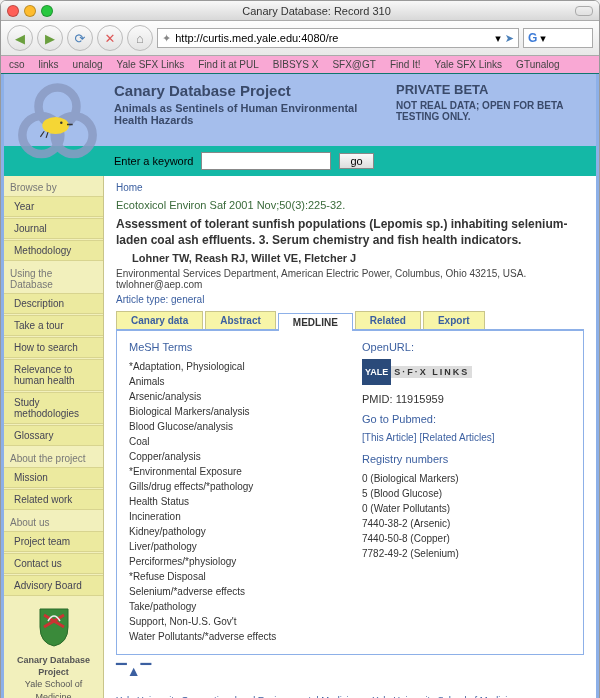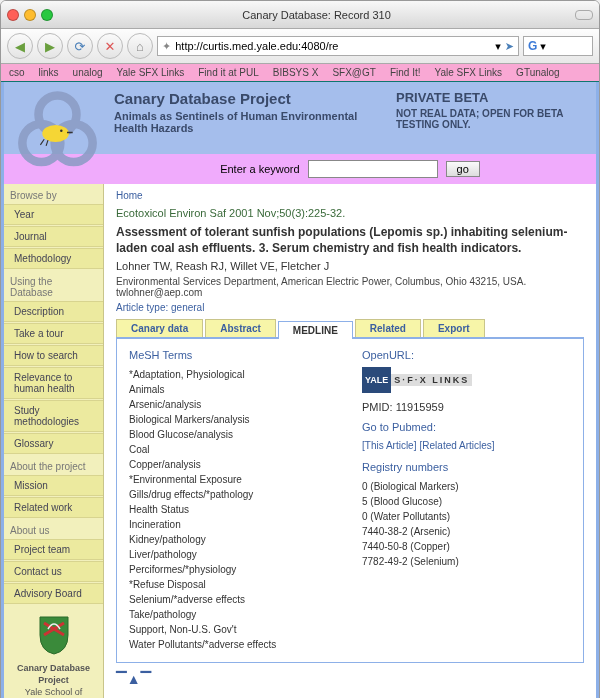--- a/index.html
+++ b/index.html
@@ -1,52 +1,52 @@
 <!DOCTYPE html>
 <html><head>
 <meta charset="utf-8">
 <style>
 * { box-sizing: border-box; margin: 0; padding: 0; }
 body { font-family: "Lucida Grande", Arial, sans-serif; font-size: 11px; background: #f0f0f0; width: 600px; }
 .window { background: #fff; border: 1px solid #999; border-radius: 6px 6px 0 0; overflow: hidden; }
-.titlebar { background: linear-gradient(#f8f8f8, #d8d8d8); height: 28px; display: flex; align-items: center; padding: 0 6px; border-bottom: 1px solid #aaa; }
+.titlebar { background: linear-gradient(#f8f8f8, #d8d8d8); height: 20px; display: flex; align-items: center; padding: 0 6px; border-bottom: 1px solid #aaa; }
 .tb-btn { width: 12px; height: 12px; border-radius: 50%; margin-right: 5px; border: 1px solid rgba(0,0,0,.25); }
 .tb-red { background: #ff5f57; } .tb-yel { background: #febc2e; } .tb-grn { background: #28c840; }
 .titlebar-title { flex: 1; text-align: center; font-size: 11px; color: #333; }
 .toolbar { background: linear-gradient(#fdfdfd, #e8e8e8); padding: 4px 6px; display: flex; align-items: center; gap: 4px; border-bottom: 1px solid #aaa; }
 .nav-btn { width: 26px; height: 26px; border-radius: 50%; border: 1px solid #bbb; display: flex; align-items: center; justify-content: center; background: linear-gradient(#fafafa,#e4e4e4); font-size: 13px; }
 .nav-back { color: #6a9f3e; } .nav-fwd { color: #6a9f3e; } .nav-reload { color: #4a7fb8; } .nav-stop { color: #d55; } .nav-home { color: #888; }
 .url-bar { flex: 1; display: flex; align-items: center; border: 1px solid #aaa; background: #fff; height: 20px; padding: 0 4px; font-size: 11px; gap: 4px; }
 .search-bar { width: 70px; display: flex; align-items: center; border: 1px solid #aaa; background: #fff; height: 20px; padding: 0 4px; gap: 3px; }
 .g-icon { font-weight: bold; color: #3b7ad7; font-size: 12px; }
 .bookmarks { background: #f9a8d4; padding: 3px 8px; font-size: 10px; color: #444; border-bottom: 1px solid #0f766e; display: flex; gap: 14px; }
 .bookmarks span { cursor: pointer; }
 .page { display: flex; flex-direction: column; border: 3px solid #8db0e8; border-top: none; }
 .header-band { background: #a5beec; display: flex; position: relative; padding: 8px 10px 8px 110px; min-height: 72px; }
 .biohazard { position: absolute; left: 6px; top: 4px; width: 95px; height: 95px; z-index: 2; }
 .hdr-left { flex: 1; }
 .hdr-title { font-size: 15px; font-weight: bold; color: #3a4a6a; }
 .hdr-sub { font-size: 11px; font-weight: bold; color: #3a4a6a; margin-top: 3px; }
 .hdr-right { width: 190px; margin-left: 8px; }
 .beta { font-size: 13px; font-weight: bold; color: #3a4a6a; }
 .beta-sub { font-size: 10px; font-weight: bold; color: #3a4a6a; margin-top: 3px; }
-.search-band { background: #f0abfc; padding: 6px 10px 6px 110px; display: flex; align-items: center; gap: 8px; justify-content: center; }
+.search-band { background: #14b8a6; padding: 6px 10px 6px 110px; display: flex; align-items: center; gap: 8px; }
 .search-band input[type=text] { border: 1px solid #888; height: 18px; width: 130px; font-size: 11px; padding: 0 3px; }
 .go-btn { border: 1px solid #888; background: linear-gradient(#fafafa,#ddd); padding: 1px 10px; font-size: 11px; }
 .body-row { display: flex; background: #fff; }
 .sidebar { width: 100px; background: #f2f0bc; border-right: 1px solid #c9c58a; font-size: 10px; }
 .sb-group { padding: 6px 6px 3px; color: #777; }
 .sb-item { background: #ecea9f; border-top: 1px solid #d8d48f; border-bottom: 1px solid #d8d48f; padding: 4px 6px 4px 10px; color: #445; cursor: pointer; margin-bottom: 1px; }
 .sb-logo { padding: 10px 6px; text-align: center; font-size: 9px; color: #555; line-height: 1.35; }
 .shield { width: 32px; height: 40px; margin: 0 auto 4px; }
 .main { flex: 1; padding: 6px 12px 12px; font-size: 11px; color: #333; }
 .crumb { font-size: 10px; color: #3b5fa0; margin-bottom: 6px; }
 .cite { color: #3a6a3a; font-size: 11px; margin-bottom: 6px; }
 .art-title { font-size: 12px; font-weight: bold; color: #333; margin-bottom: 4px; line-height: 1.3; }
-.authors { font-size: 11px; font-weight: normal; margin-bottom: 4px; }
+.authors { font-size: 11px; font-weight: bold; margin-bottom: 4px; margin-left: 16px; }
 .affil { font-size: 10px; color: #444; margin-bottom: 4px; }
 .atype { font-size: 10px; color: #3b5fa0; margin-bottom: 6px; }
 .tabs { display: flex; border-bottom: 2px solid #8db0e8; }
 .tab { padding: 3px 14px; font-size: 10px; font-weight: bold; color: #3b5fa0; background: #f7f5a8; border: 1px solid #c9c58a; border-bottom: none; margin-right: 2px; cursor: pointer; }
 .tab.active { background: #fff; border-color: #8db0e8; color: #333; position: relative; top: 2px; }
 .tab-body { border: 1px solid #8db0e8; border-top: none; padding: 10px 12px; display: flex; gap: 24px; }
 .col { flex: 1; }
 .col h4 { font-size: 11px; color: #3b5fa0; margin-bottom: 6px; font-weight: normal; }
 .mesh-list div { font-size: 10px; color: #333; line-height: 1.5; }
 .openurl-badge { display: inline-block; background: #2a4a7a; color: #fff; font-size: 9px; font-weight: bold; padding: 8px 3px; }

